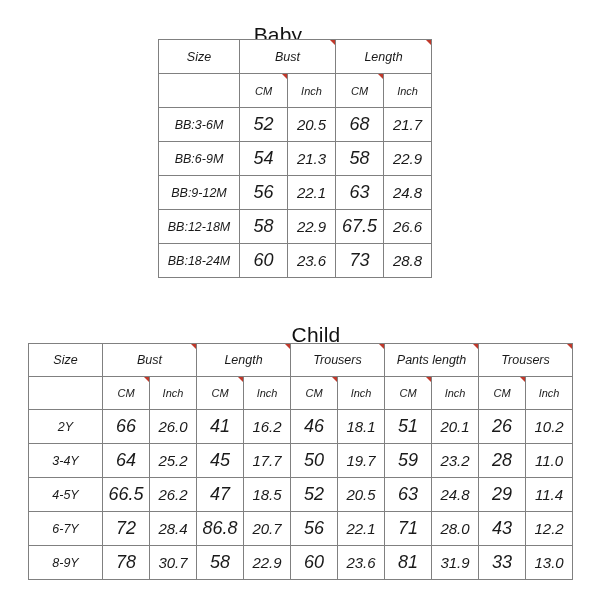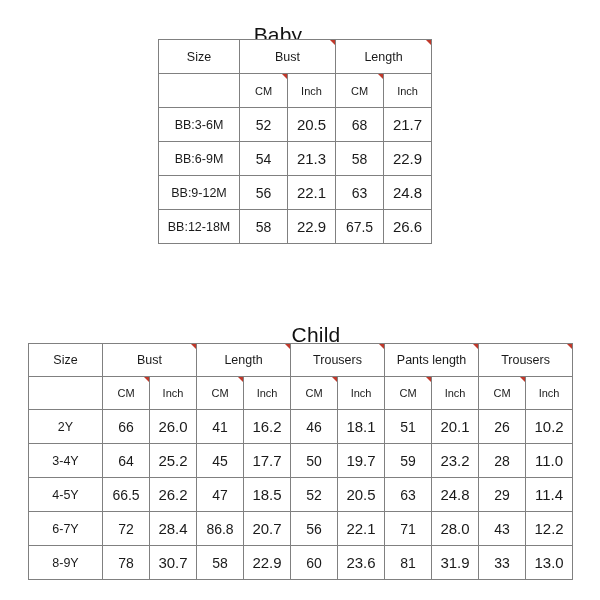--- a/index.html
+++ b/index.html
@@ -52,38 +52,39 @@
     font-weight: 400;
     color: #1a1a1a;
     padding: 0;
     position: relative;
     background: #ffffff;
   }
 
   
   table.size-table {
     border: 1px solid #5a5a5a;
+    font-style: italic;
   }
 
   .grp-head {
     font-size: 12.5px;
     height: 33px;
   }
 
   .unit-head {
     font-size: 11px;
     height: 33px;
   }
 
   .size-cell {
     font-size: 12.5px;
   }
 
   .cm-cell {
-    font-size: 14px;
+    font-size: 18px;
   }
 
   .inch-cell {
     font-size: 15px;
   }
 
   
   .marker::after {
     content: "";
     position: absolute;
@@ -170,20 +171,27 @@
           <td class="inch-cell">22.1</td>
           <td class="cm-cell">63</td>
           <td class="inch-cell">24.8</td>
         </tr>
         <tr class="data-row">
           <td class="size-cell">BB:12-18M</td>
           <td class="cm-cell">58</td>
           <td class="inch-cell">22.9</td>
           <td class="cm-cell">67.5</td>
           <td class="inch-cell">26.6</td>
+        </tr>
+        <tr class="data-row">
+          <td class="size-cell">BB:18-24M</td>
+          <td class="cm-cell">60</td>
+          <td class="inch-cell">23.6</td>
+          <td class="cm-cell">73</td>
+          <td class="inch-cell">28.8</td>
         </tr>
       </tbody>
   </table>
 </div>
 
 <h2 class="section-title" id="child-title">Child</h2>
 
 <div id="child-table-wrap">
   <table class="size-table" id="child-table">
     <colgroup>

